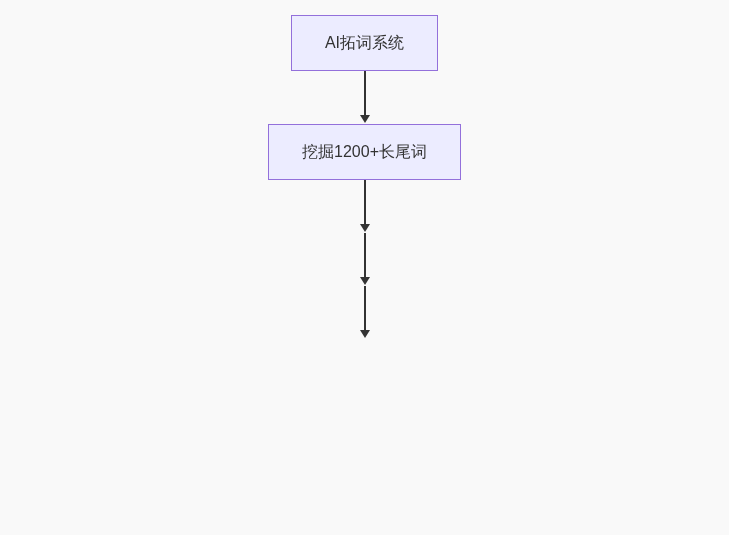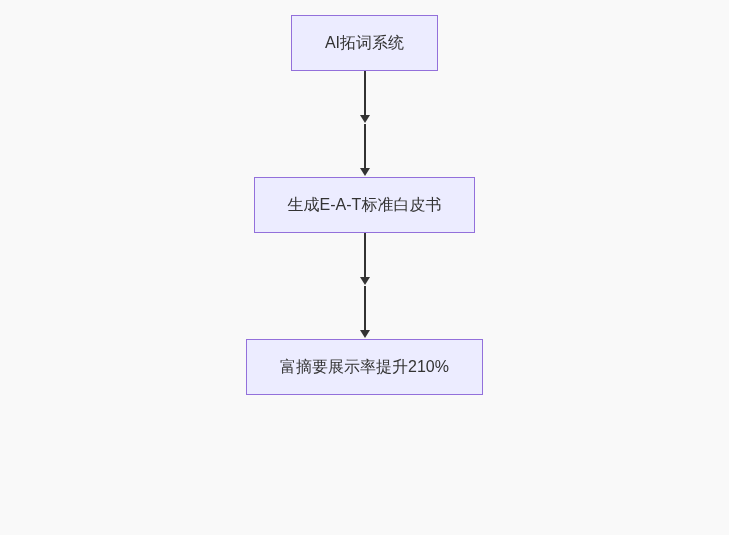--- a/index.html
+++ b/index.html
@@ -63,38 +63,35 @@
 
   <div class="flow-node">
     <span>AI拓词系统</span>
   </div>
 
   <div class="flow-arrow">
     <div class="shaft"></div>
     <div class="head"></div>
   </div>
 
-
-  <div class="flow-arrow">
-    <div class="shaft"></div>
-    <div class="head"></div>
-  </div>
-
   <div class="flow-node">
-    <span>生成E-A-T标准白皮书</span>
+    <span>挖掘1200+长尾词</span>
   </div>
 
   <div class="flow-arrow">
     <div class="shaft"></div>
     <div class="head"></div>
   </div>
 
 
   <div class="flow-arrow">
     <div class="shaft"></div>
     <div class="head"></div>
   </div>
 
-  <div class="flow-node">
-    <span>富摘要展示率提升210%</span>
+
+  <div class="flow-arrow">
+    <div class="shaft"></div>
+    <div class="head"></div>
   </div>
+
 
 </div>
 
 </body></html>

